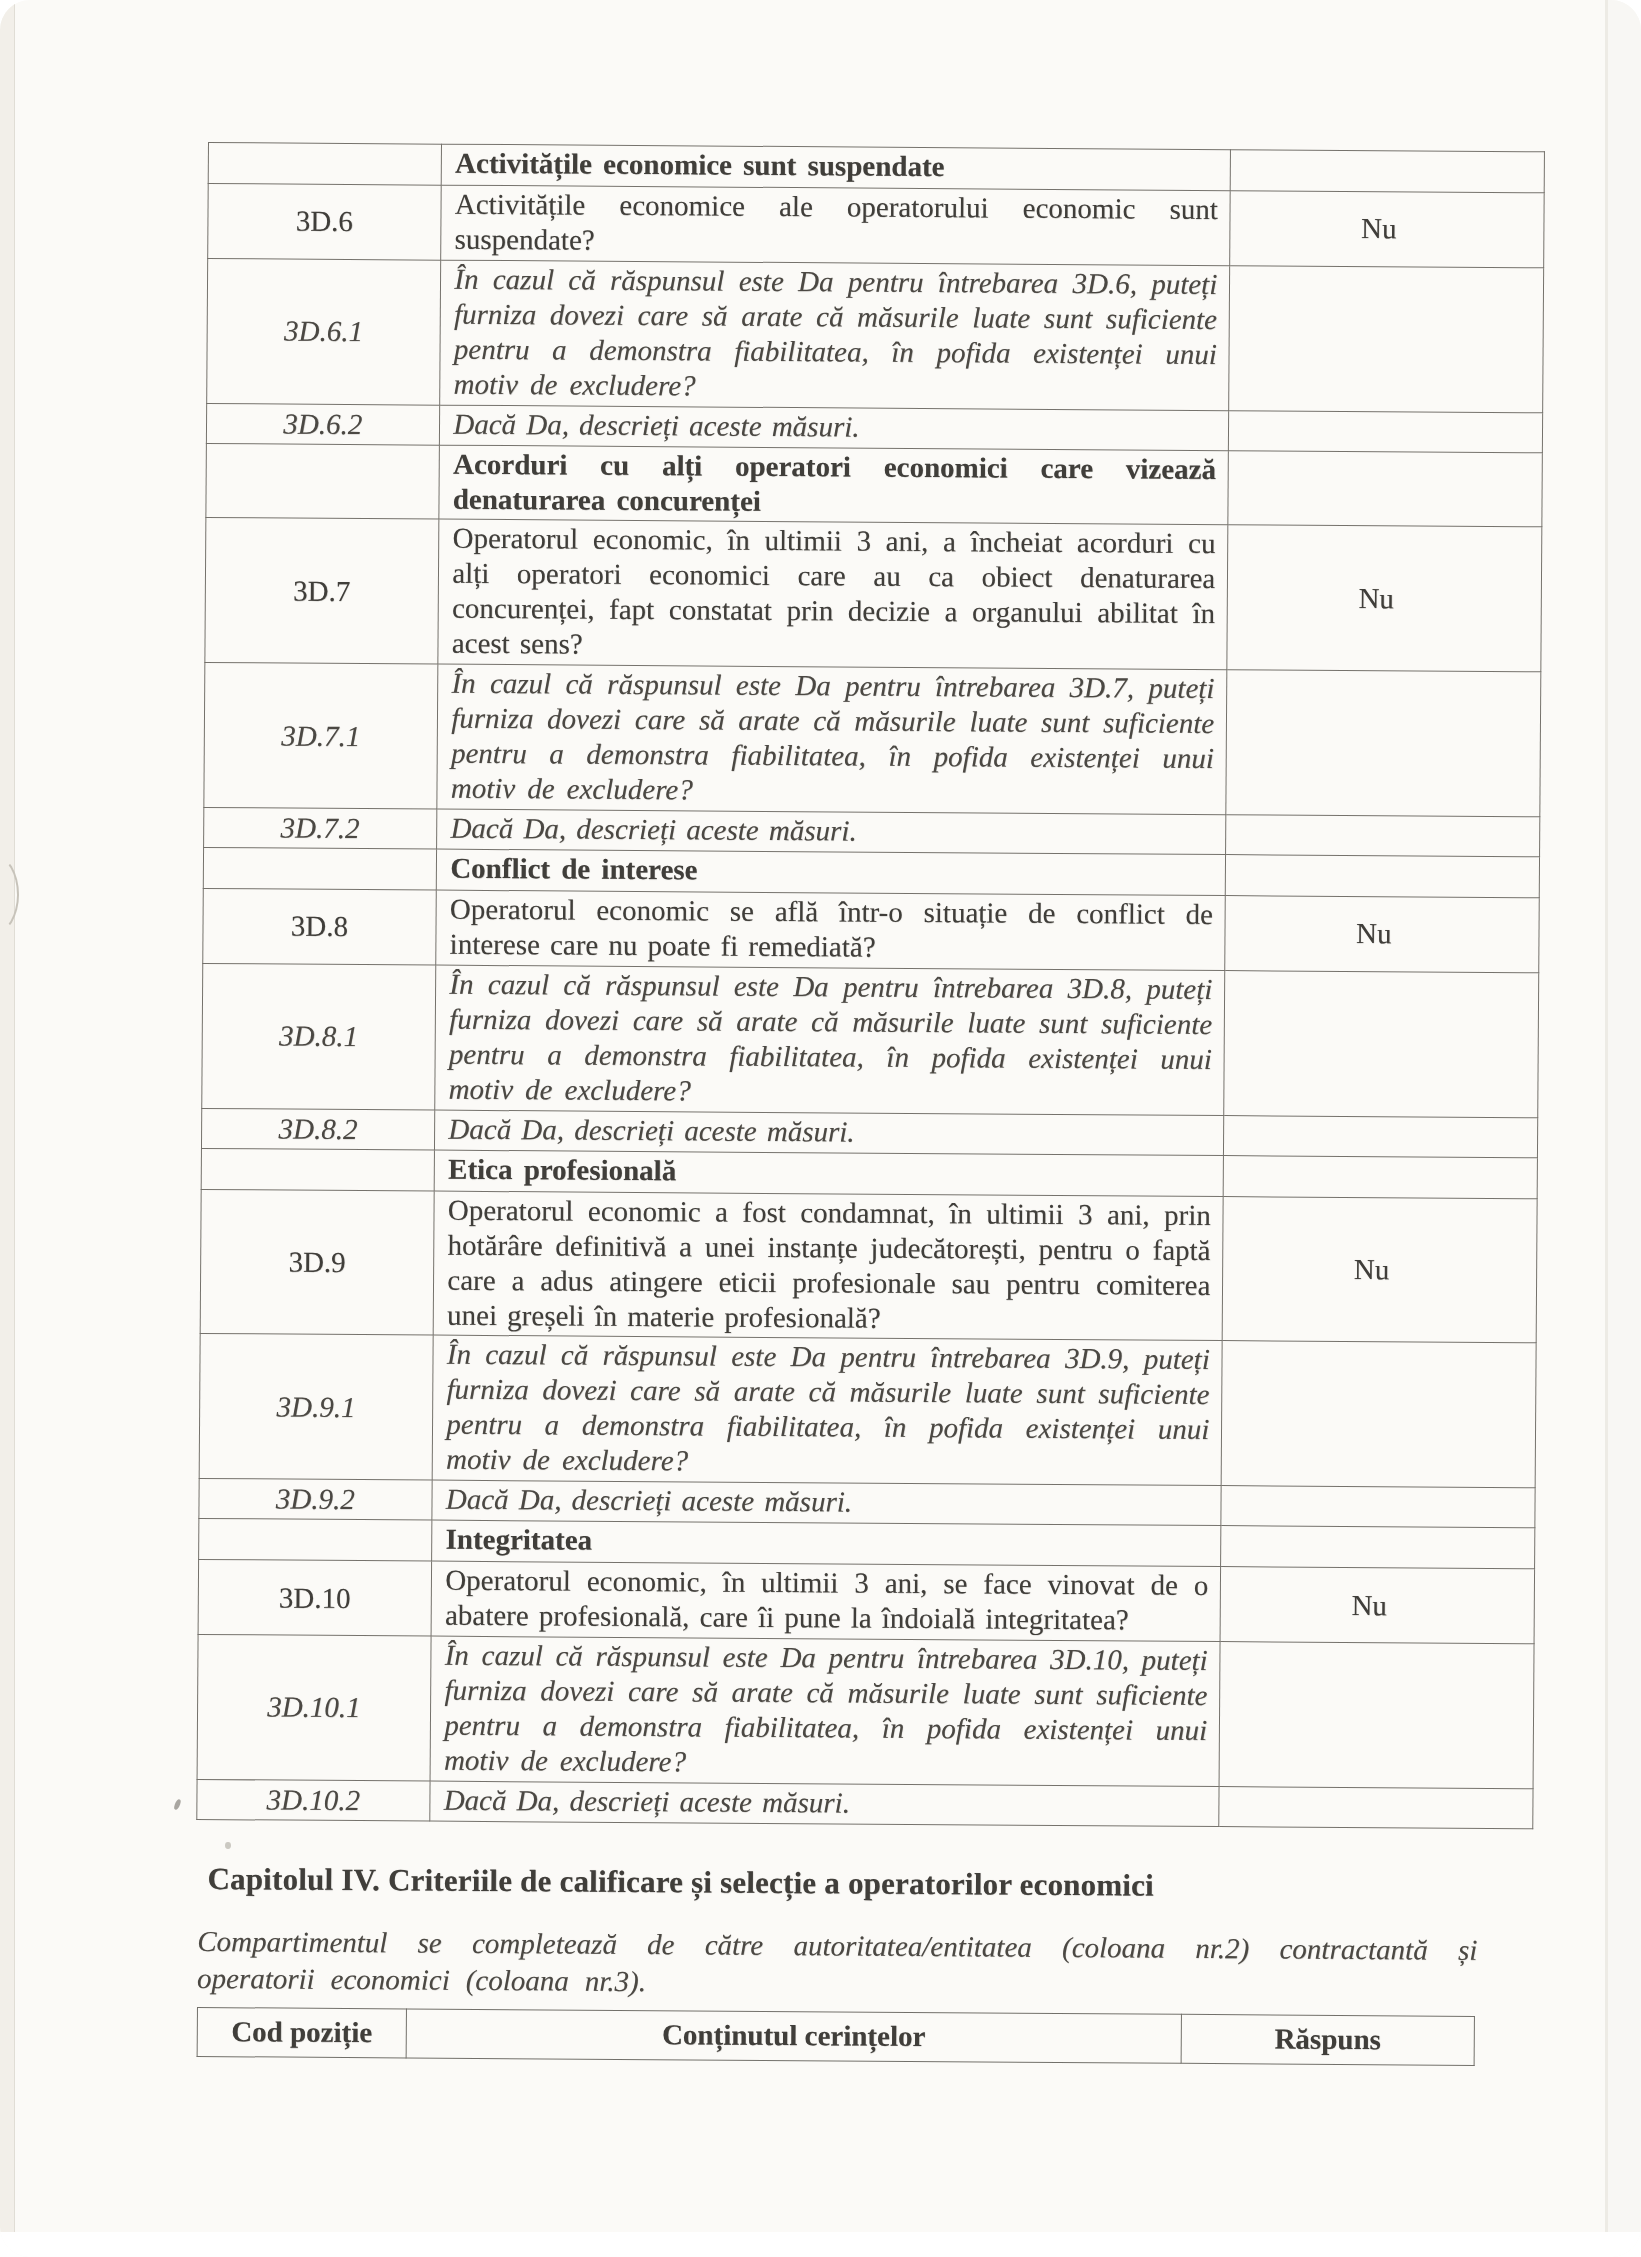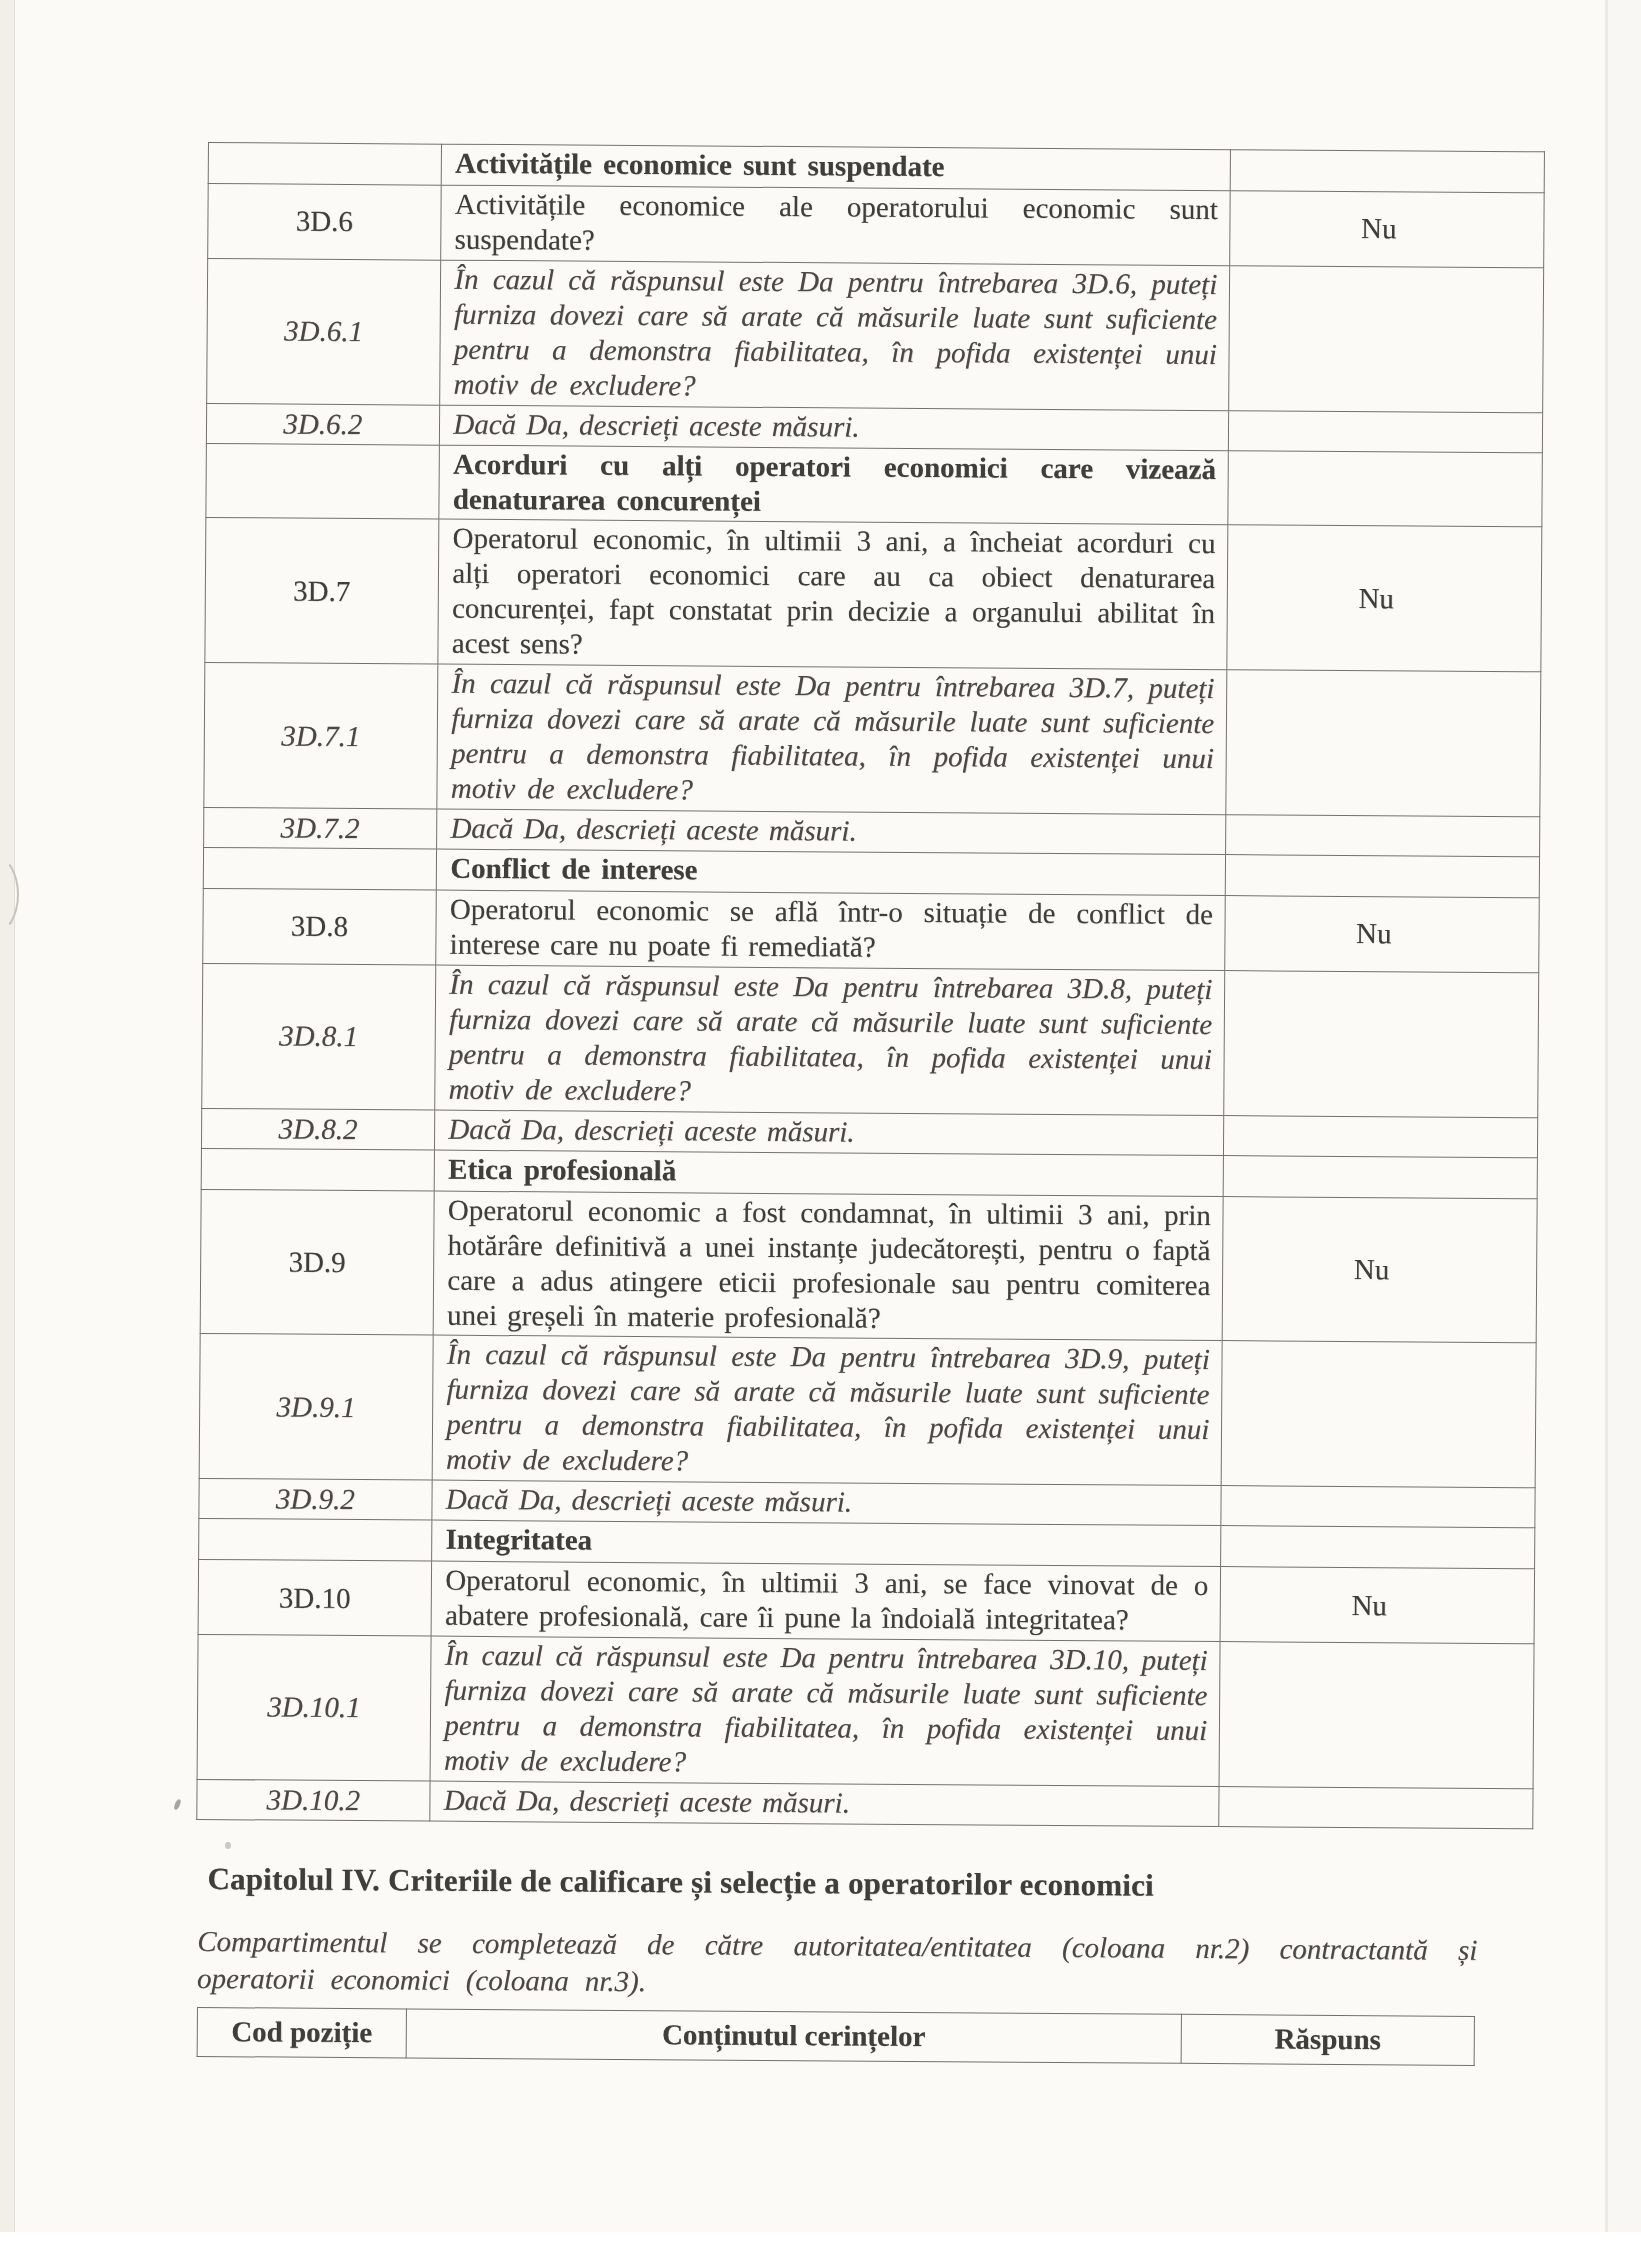--- a/index.html
+++ b/index.html
@@ -4,20 +4,21 @@
 <title>Scanned questionnaire page</title>
 <style>
   html,body{margin:0;padding:0;background:#ffffff;}
   .page{
     position:relative;
     width:1641px;height:2257px;
     background:#fbfaf7;
     overflow:hidden;
     font-family:"Liberation Serif","DejaVu Serif",serif;
     color:#403e3a;
+    border-radius:30px;
   }
   
   .left-edge-strip{position:absolute;left:0;top:0;width:13.5px;height:2232px;background:#f2efe9;border-right:1px solid #e0ddd5;}
   .right-edge-line{position:absolute;left:1605px;top:0;width:2.9px;height:2232px;background:#edebe5;}
   .right-edge-area{position:absolute;left:1608px;top:0;width:34px;height:2232px;background:#f8f7f4;}
   .bottom-band{position:absolute;left:0;top:2232px;width:1641px;height:25px;background:#ffffff;}
   .arc-mark{position:absolute;left:-29px;top:855px;width:44px;height:75px;border:2.9px solid transparent;border-right-color:#c7c3ba;border-radius:50%;}
   .speck-1{position:absolute;left:175px;top:1799px;width:4.8px;height:10.6px;background:#8d8a84;border-radius:60% 40% 60% 40%;transform:rotate(18deg);opacity:.75;}
   .speck-2{position:absolute;left:225px;top:1842px;width:5.8px;height:6.8px;background:#b7b3ab;border-radius:50%;opacity:.7;}
 

